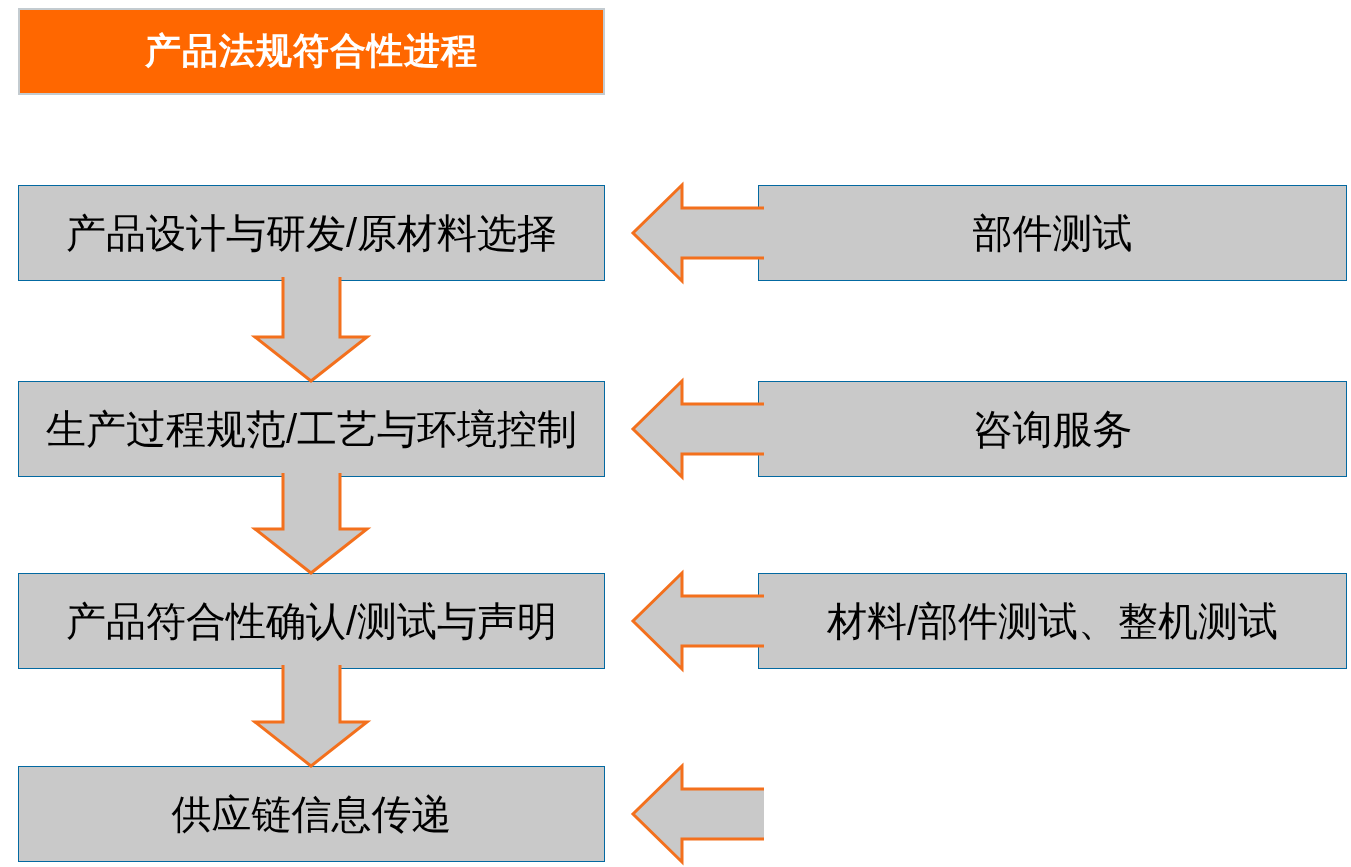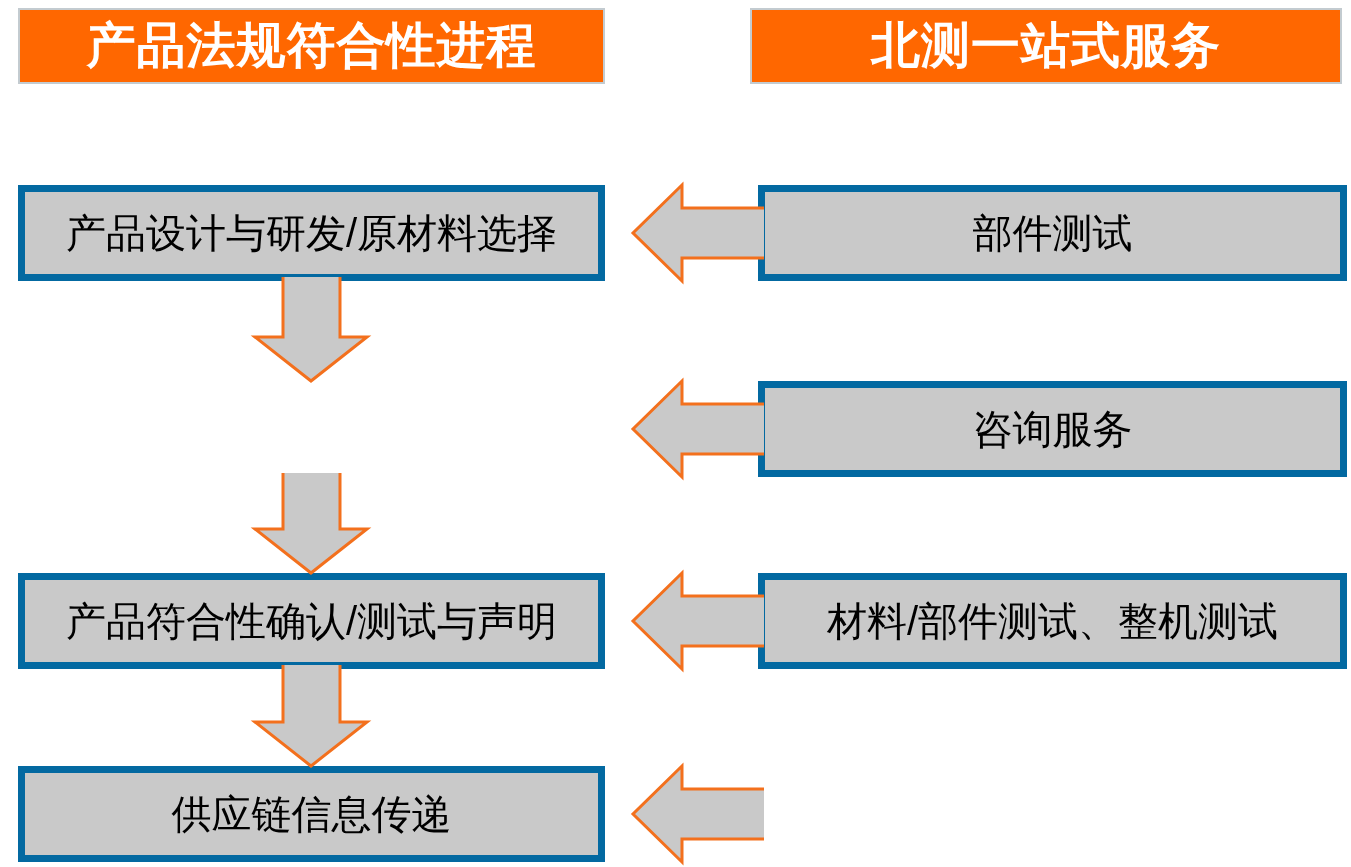--- a/index.html
+++ b/index.html
@@ -5,37 +5,37 @@
   html,body{margin:0;padding:0;background:#fff;}
   .canvas{
     position:relative;
     width:1351px;height:867px;
     background:#ffffff;
     overflow:hidden;
     font-family:"Liberation Sans", sans-serif;
   }
   .hdr{
     position:absolute;
-    top:8px;height:76px;
+    top:8px;height:87px;
     background:#ff6700;
     border:2px solid #c3cbd0;
     box-sizing:border-box;
     display:flex;align-items:center;justify-content:center;
     color:#ffffff;
-    font-size:49px;font-weight:700;
+    font-size:36px;font-weight:700;
     letter-spacing:1px;
     white-space:nowrap;
   }
   .hdr-left{left:18px;width:587px;}
   .hdr-right{left:750px;width:592px;}
   .box{
     position:absolute;
     height:96px;
     background:#c9c9c9;
-    border:7px solid #0369a1;
+    border:1px solid #0369a1;
     box-sizing:border-box;
     display:flex;align-items:center;justify-content:center;
     color:#000000;
     font-size:40px;font-weight:400;
     white-space:nowrap;
   }
   .lbox{left:18px;width:587px;}
   .rbox{left:758px;width:589px;}
   .row1{top:185px;}
   .row2{top:381px;}
@@ -59,26 +59,26 @@
   .la4{top:764px;}
 </style>
 </head>
 <body>
 
 <div class="canvas">
 
   <div class="hdr hdr-left">
     <span>产品法规符合性进程</span>
   </div>
-  <div class="hdr hdr-right">
-    <span>北测一站式服务</span>
-  </div>
 
   <div class="box lbox row1">
     <span>产品设计与研发/原材料选择</span>
+  </div>
+  <div class="box lbox row2">
+    <span>生产过程规范/工艺与环境控制</span>
   </div>
   <div class="box lbox row3">
     <span>产品符合性确认/测试与声明</span>
   </div>
   <div class="box lbox row4">
     <span>供应链信息传递</span>
   </div>
 
   <svg class="arrow dn dn1" viewBox="0 0 122 107" aria-hidden="true">
     <path d="M33,0 L33,60 L5,60 L61,104 L117,60 L90,60 L90,0"></path>

